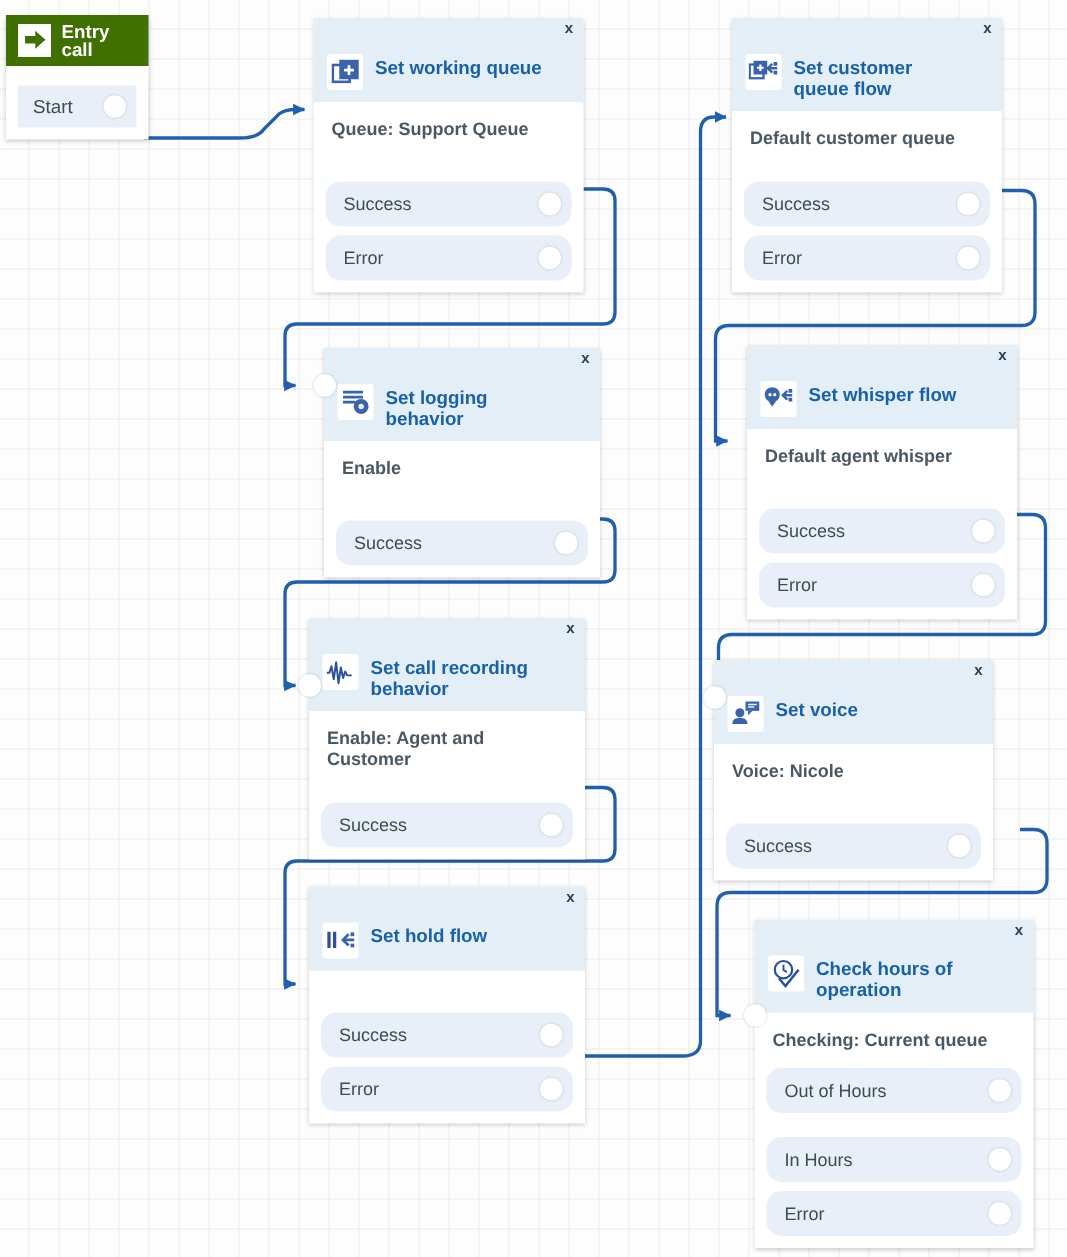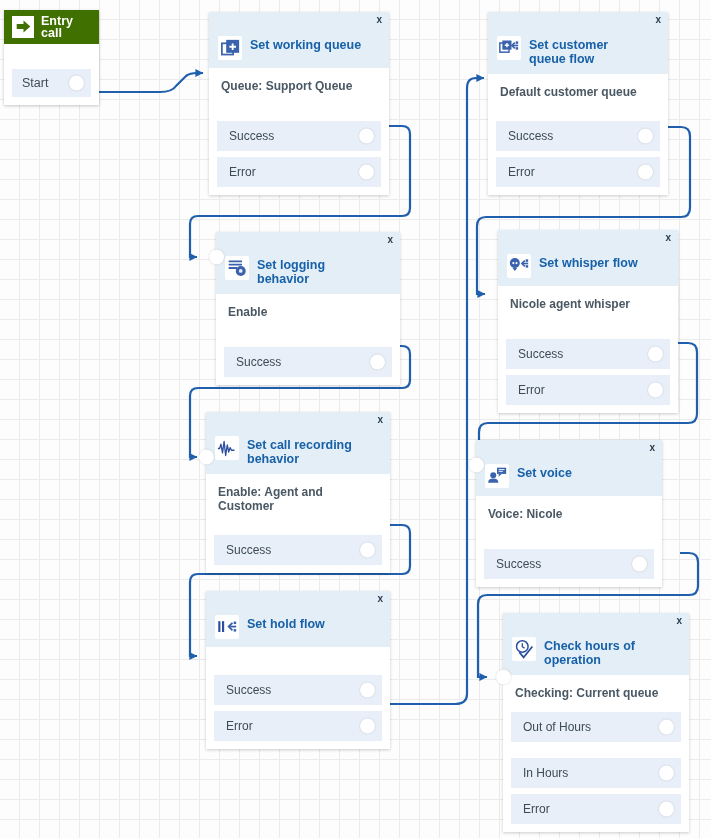--- a/index.html
+++ b/index.html
@@ -39,21 +39,21 @@
   .entry-ico{
     width:22px;height:22px;background:#ffffff;
     display:flex;align-items:center;justify-content:center;
     flex:none;
   }
   .entry-title{
     color:#ffffff;font-size:12.5px;font-weight:bold;line-height:12px;
   }
   .entry-body{height:13px;background:#fff;}
   .entry-port{
-    background:#e8eff8;margin:12px 8px 8px 8px;
+    background:#e8eff8;margin:0 8px 8px 8px;
     height:28px;display:flex;align-items:center;
     padding-left:10px;position:relative;
   }
   .entry-port .plabel{font-size:12.5px;color:#3d4b57;}
 
   
   .node{
     position:absolute;
     background:#ffffff;
     box-shadow:0 1px 3px rgba(0,0,0,.20);
@@ -82,20 +82,21 @@
   }
   .node-sub{
     font-size:12px;color:#4a5864;font-weight:bold;
     padding:11px 10px 0 12px;
   }
   .node-ports{padding:6px 8px 8px 8px;}
   .port{
     background:#e8eff8;height:30px;margin-top:6px;
     display:flex;align-items:center;padding-left:12px;
     position:relative;
+    border-radius:10px;
   }
   .port .plabel{font-size:12px;color:#3d4b57;}
   .dot{
     position:absolute;
     width:15px;height:15px;border-radius:50%;
     background:#ffffff;
     box-shadow:0 0 2px rgba(0,0,0,.18);
   }
   .dot.out{right:7px;top:50%;transform:translateY(-50%);}
   .dot.in{left:-7px;top:50%;transform:translateY(-50%);}
@@ -233,21 +234,21 @@
           <circle cx="9" cy="8.5" r="1.3" fill="#ffffff"></circle>
           <path d="M23 9 L16.5 9" stroke="#3b63ad" stroke-width="2"></path>
           <path d="M19 5.5 L15.5 9 L19 12.5" fill="none" stroke="#3b63ad" stroke-width="2"></path>
           <rect x="20" y="4" width="3" height="3" fill="#3b63ad"></rect>
           <rect x="20" y="11" width="3" height="3" fill="#3b63ad"></rect>
         </svg>
       </span>
       <span class="node-title">Set whisper flow</span>
       <span class="node-close">x</span>
     </div>
-    <div class="node-sub">Nicole agent whisper</div>
+    <div class="node-sub">Default agent whisper</div>
     <div class="node-ports">
       <div class="port" style="margin-top:22px;">
         <span class="plabel">Success</span>
         <span class="dot out"></span>
       </div>
       <div class="port">
         <span class="plabel">Error</span>
         <span class="dot out"></span>
       </div>
     </div>

